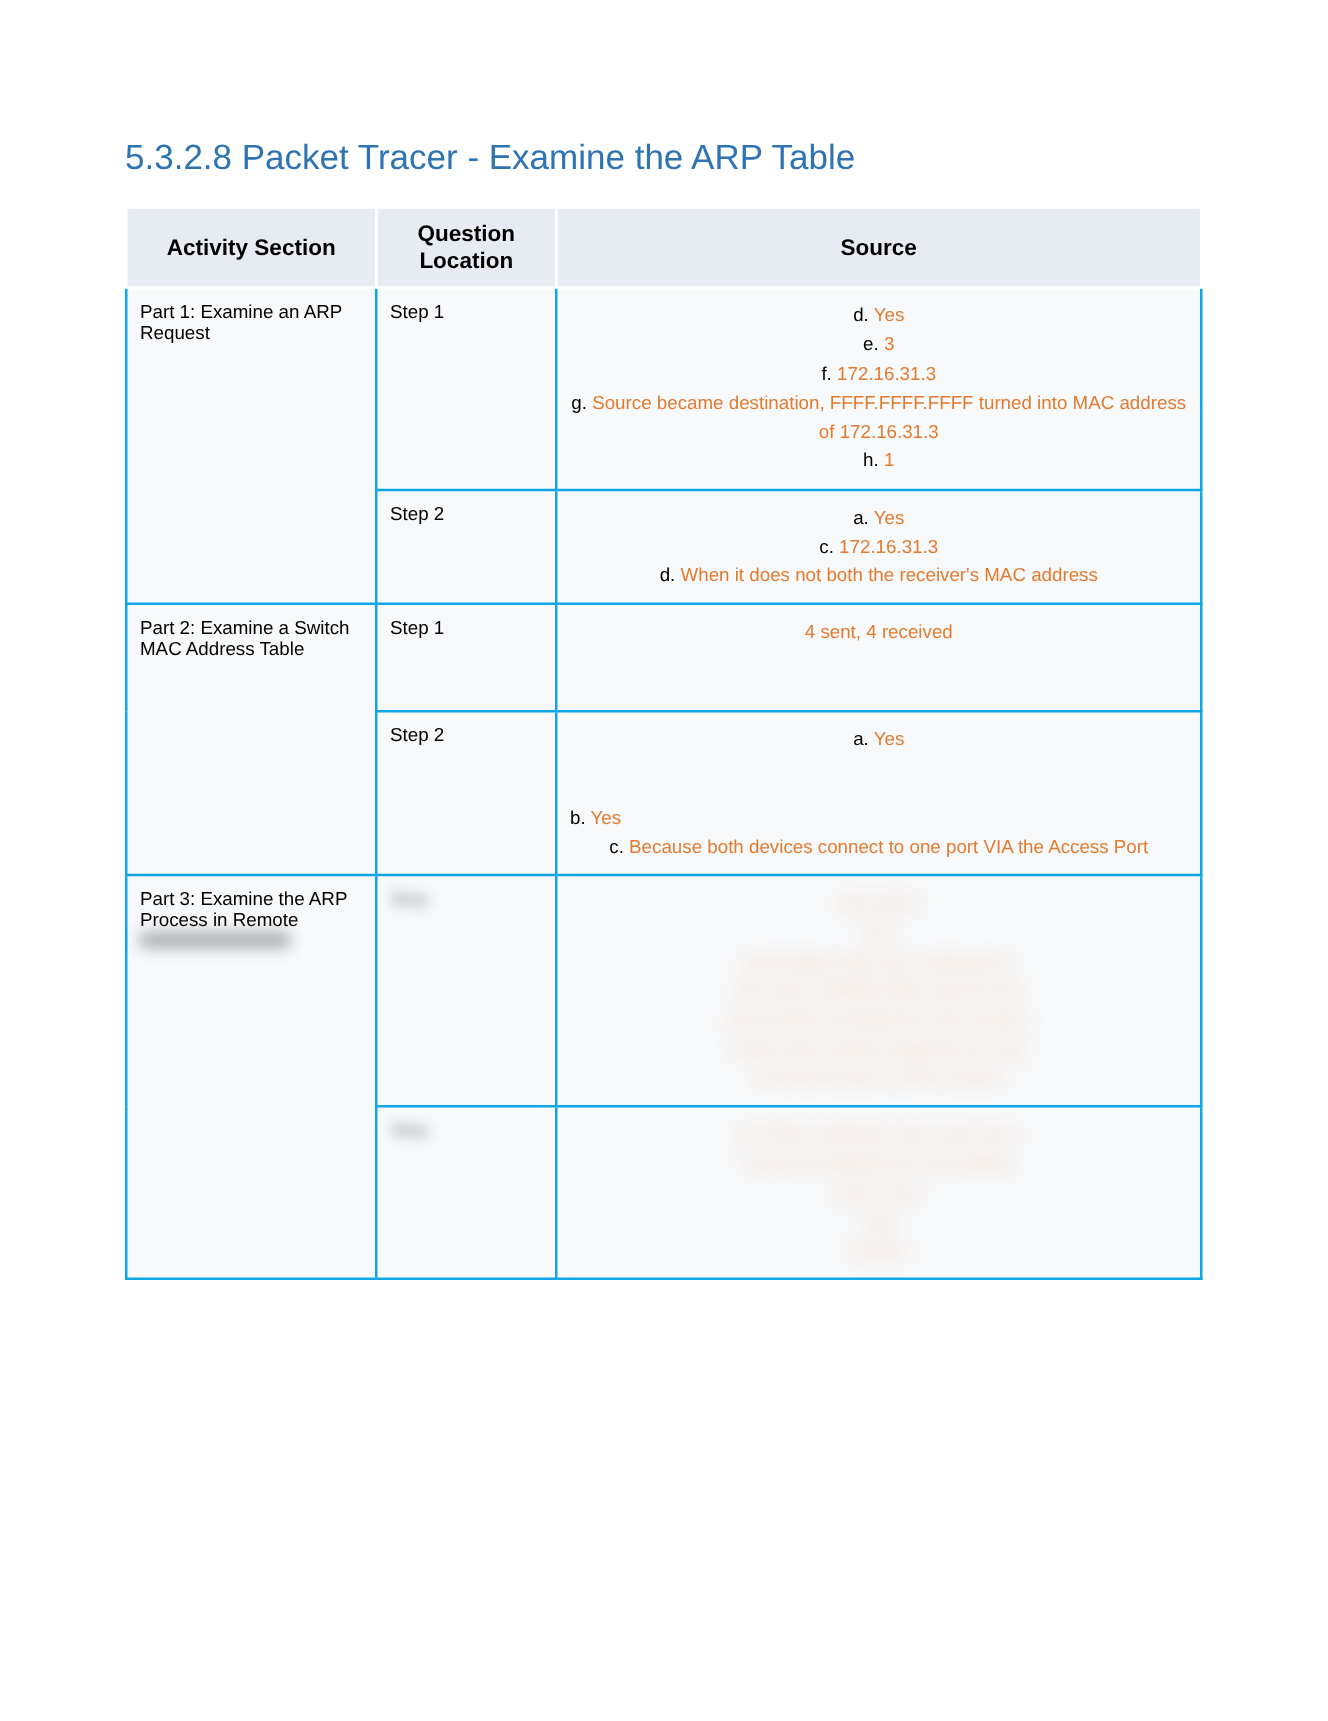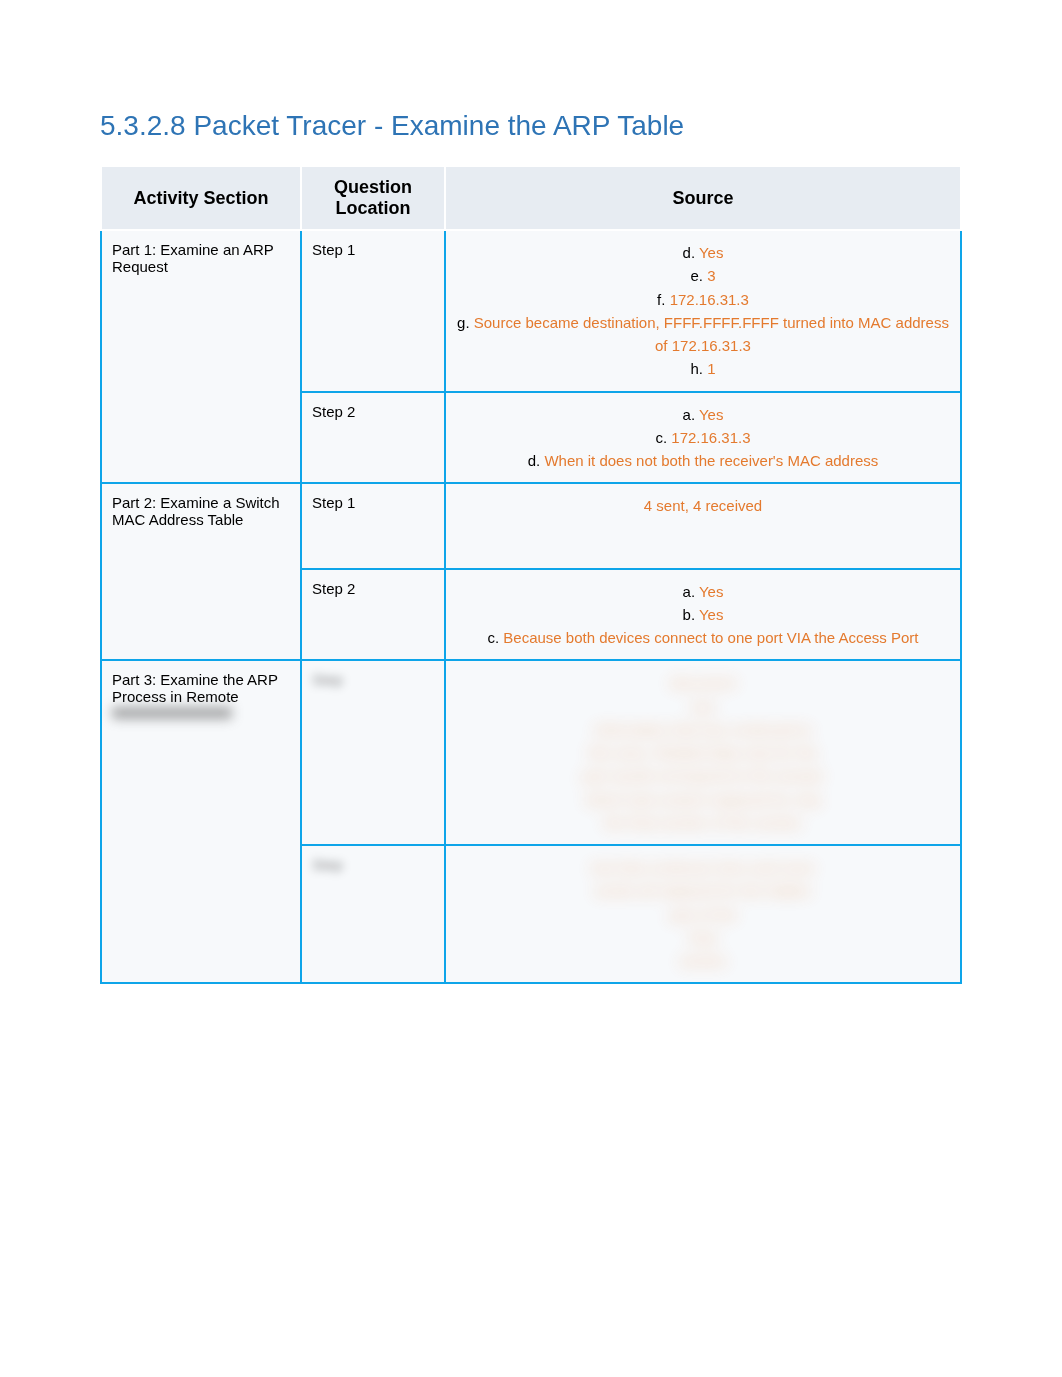--- a/index.html
+++ b/index.html
@@ -123,21 +123,21 @@
         <td rowspan="2">Part 2: Examine a Switch MAC Address Table</td>
         <td>Step 1</td>
         <td class="answer-cell" style="padding-bottom: 50px;">
           <span class="ans-line"><span class="ans-text">4 sent, 4 received</span></span>
         </td>
       </tr>
       <tr>
         <td>Step 2</td>
         <td class="answer-cell">
           <span class="ans-line" style="text-align: center;"><span class="ans-label">a. </span><span class="ans-text">Yes</span></span>
-          <span class="ans-line" style="text-align: center;"><span class="ans-label">b. </span><span class="ans-text">Yes</span></span>
+          <span class="ans-line" style="text-align: left; margin-top: 40px;"><span class="ans-label">b. </span><span class="ans-text">Yes</span></span>
           <span class="ans-line" style="text-align: center;"><span class="ans-label">c. </span><span class="ans-text">Because both devices connect to one port VIA the Access Port</span></span>
         </td>
       </tr>
       <tr>
         <td rowspan="2">Part 3: Examine the ARP Process in Remote<br><span class="section-sub"></span></td>
         <td><span class="step-blur">Step</span></td>
         <td class="answer-cell" style="height: 160px;">
           <div class="blur-block">
             <span class="ans-line">document</span>
             <span class="ans-line">text</span>

